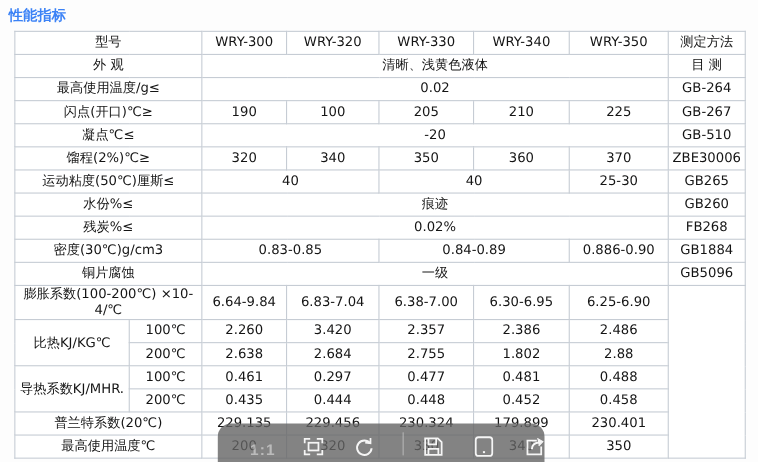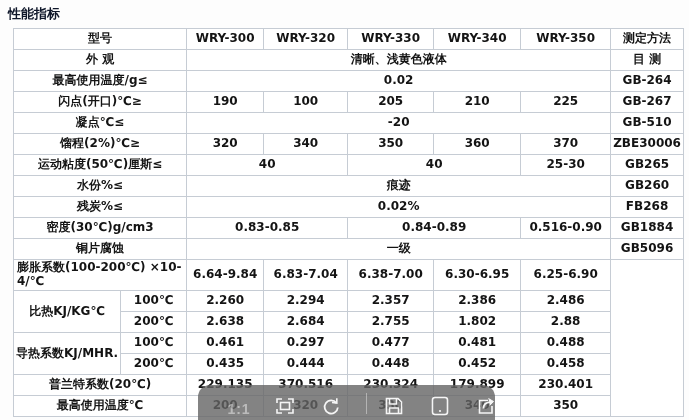--- a/index.html
+++ b/index.html
@@ -4,40 +4,39 @@
 <style>
   html,body{margin:0;padding:0;}
   body{
     width:689px;height:420px;position:relative;overflow:hidden;
     background:#fdfdfd;
     font-family:"DejaVu Sans",sans-serif;
     -webkit-font-smoothing:none;
   }
   .page-title{
     position:absolute;left:8px;top:5px;
-    font-size:13px;font-weight:bold;color:#0f172a;text-align:center;
+    font-size:13px;font-weight:bold;color:#3b82f6;text-align:center;
   }
   table.spec{
     position:absolute;left:13px;top:28px;
     border-collapse:collapse;table-layout:fixed;
     background:#fff;
-    font-weight:bold;
   }
   table.spec td{
     border:1px solid #c6ccd4;
     text-align:center;vertical-align:middle;
     font-size:12px;color:#141414;
     height:20px;padding:0 2px;
     white-space:nowrap;overflow:hidden;
     line-height:1.15;
   }
   
   table.spec tbody tr:nth-child(12) td{height:30px;}
   table.spec tbody tr:nth-child(12) td:first-child{
-    white-space:normal;text-align:left;padding:0 3px;
+    white-space:normal;text-align:center;padding:0 3px;
   }
   
   .toolbar{
     position:absolute;left:198px;top:385px;width:297px;height:40px;
     background:rgba(100,100,100,0.80);
     border-radius:12px 12px 0 0;
     display:flex;align-items:flex-start;
     padding:6px 0 0 28px;box-sizing:border-box;
   }
   .tb-btn{
@@ -128,42 +127,42 @@
       </tr>
       <tr>
         <td colspan="2">残炭%≤</td>
         <td colspan="5">0.02%</td>
         <td>FB268</td>
       </tr>
       <tr>
         <td colspan="2">密度(30℃)g/cm3</td>
         <td colspan="2">0.83-0.85</td>
         <td colspan="2">0.84-0.89</td>
-        <td>0.516-0.90</td>
+        <td>0.886-0.90</td>
         <td>GB1884</td>
       </tr>
       <tr>
         <td colspan="2">铜片腐蚀</td>
         <td colspan="5">一级</td>
         <td>GB5096</td>
       </tr>
       <tr>
         <td colspan="2">膨胀系数(100-200℃) ×10-4/℃</td>
         <td>6.64-9.84</td>
         <td>6.83-7.04</td>
         <td>6.38-7.00</td>
         <td>6.30-6.95</td>
         <td>6.25-6.90</td>
         <td rowspan="7"></td>
       </tr>
       <tr>
         <td rowspan="2">比热KJ/KG℃</td>
         <td>100℃</td>
         <td>2.260</td>
-        <td>2.294</td>
+        <td>3.420</td>
         <td>2.357</td>
         <td>2.386</td>
         <td>2.486</td>
       </tr>
       <tr>
         <td>200℃</td>
         <td>2.638</td>
         <td>2.684</td>
         <td>2.755</td>
         <td>1.802</td>
@@ -182,21 +181,21 @@
         <td>200℃</td>
         <td>0.435</td>
         <td>0.444</td>
         <td>0.448</td>
         <td>0.452</td>
         <td>0.458</td>
       </tr>
       <tr>
         <td colspan="2">普兰特系数(20℃)</td>
         <td>229.135</td>
-        <td>370.516</td>
+        <td>229.456</td>
         <td>230.324</td>
         <td>179.899</td>
         <td>230.401</td>
       </tr>
       <tr>
         <td colspan="2">最高使用温度℃</td>
         <td>200</td>
         <td>320</td>
         <td>330</td>
         <td>340</td>

